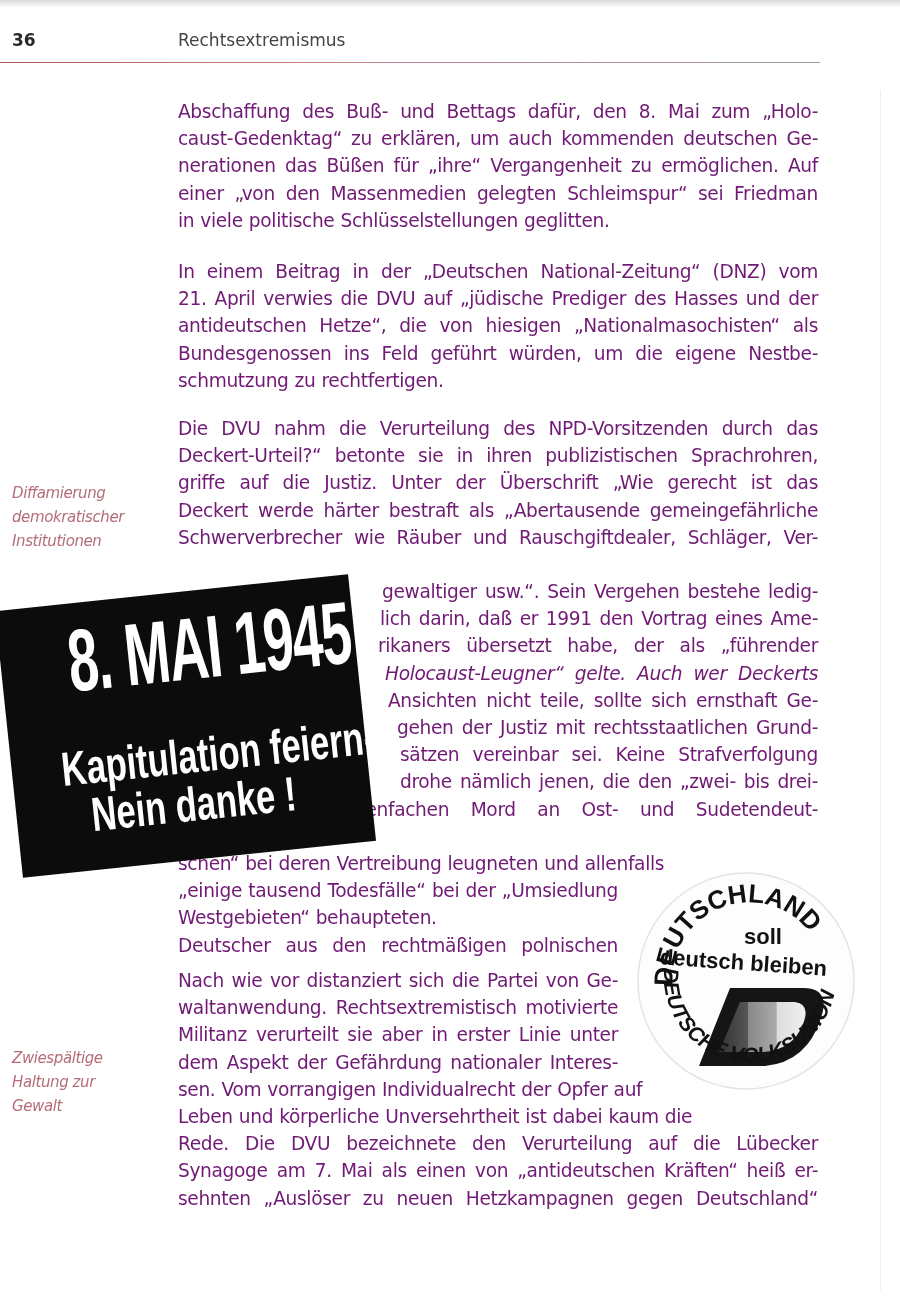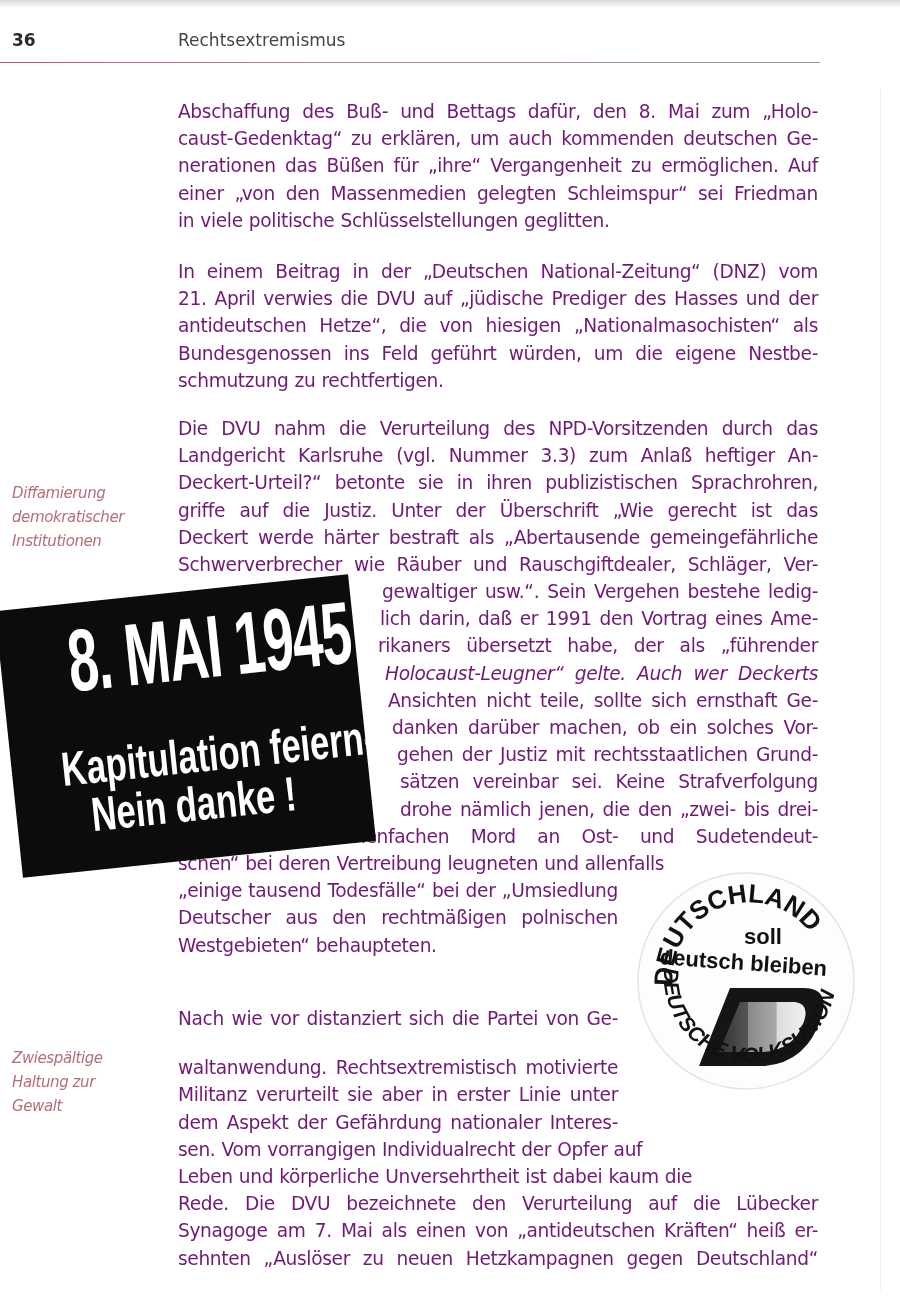--- a/index.html
+++ b/index.html
@@ -100,56 +100,54 @@
 </p>
 
 <div class="margin-note" style="top:469px;">
   <span class="ln">Diffamierung</span>
   <span class="ln">demokratischer</span>
   <span class="ln">Institutionen</span>
 </div>
 
 <p class="para" style="left:178px; top:415px; width:640px;">
   <span class="ln j">Die DVU nahm die Verurteilung des NPD-Vorsitzenden durch das</span>
-  <span class="ln j">Landgericht Karlsruhe (vgl. Nummer 3.3) zum Anlaß heftiger An-</span>
   <span class="ln j">Deckert-Urteil?“ betonte sie in ihren publizistischen Sprachrohren,</span>
   <span class="ln j">griffe auf die Justiz. Unter der Überschrift „Wie gerecht ist das</span>
   <span class="ln j">Deckert werde härter bestraft als „Abertausende gemeingefährliche</span>
   <span class="ln j">Schwerverbrecher wie Räuber und Rauschgiftdealer, Schläger, Ver-</span>
 </p>
 
 <p class="para" style="left:0; top:578px; width:818px;">
   <span class="ln j" style="margin-left:382px;">gewaltiger usw.“. Sein Vergehen bestehe ledig-</span>
   <span class="ln j" style="margin-left:380px;">lich darin, daß er 1991 den Vortrag eines Ame-</span>
   <span class="ln j" style="margin-left:378px;">rikaners übersetzt habe, der als „führender</span>
   <span class="ln j" style="margin-left:385px;font-style:italic;">Holocaust-Leugner“ gelte. Auch wer Deckerts</span>
   <span class="ln j" style="margin-left:388px;">Ansichten nicht teile, sollte sich ernsthaft Ge-</span>
-  <span class="ln j" style="margin-left:392px;">danken darüber machen, ob ein solches Vor-</span>
   <span class="ln j" style="margin-left:397px;">gehen der Justiz mit rechtsstaatlichen Grund-</span>
   <span class="ln j" style="margin-left:400px;">sätzen vereinbar sei. Keine Strafverfolgung</span>
   <span class="ln j" style="margin-left:400px;">drohe nämlich jenen, die den „zwei- bis drei-</span>
   <span class="ln j" style="margin-left:306px;">millionenfachen Mord an Ost- und Sudetendeut-</span>
 </p>
 
 <p class="para" style="left:178px; top:850px; width:470px;">
   <span class="ln">schen“ bei deren Vertreibung leugneten und allenfalls</span>
   <span class="ln j" style="width:440px;">„einige tausend Todesfälle“ bei der „Umsiedlung</span>
+  <span class="ln">Westgebieten“ behaupteten.</span>
   <span class="ln j" style="width:440px;">Deutscher aus den rechtmäßigen polnischen</span>
-  <span class="ln">Westgebieten“ behaupteten.</span>
 </p>
 
 <div class="margin-note" style="top:1034px;">
   <span class="ln">Zwiespältige</span>
   <span class="ln">Haltung zur</span>
   <span class="ln">Gewalt</span>
 </div>
 
-<p class="para" style="left:178px; top:1005px; width:640px;">
+<p class="para" style="left:178px; top:967px; width:640px;">
   <span class="ln j" style="width:440px;">Nach wie vor distanziert sich die Partei von Ge-</span>
-  <span class="ln j" style="width:440px;margin-top:22px;">waltanwendung. Rechtsextremistisch motivierte</span>
+  <span class="ln j" style="width:440px;">waltanwendung. Rechtsextremistisch motivierte</span>
   <span class="ln j" style="width:440px;">Militanz verurteilt sie aber in erster Linie unter</span>
   <span class="ln j" style="width:440px;">dem Aspekt der Gefährdung nationaler Interes-</span>
   <span class="ln">sen. Vom vorrangigen Individualrecht der Opfer auf</span>
   <span class="ln">Leben und körperliche Unversehrtheit ist dabei kaum die</span>
   <span class="ln j">Rede. Die DVU bezeichnete den Verurteilung auf die Lübecker</span>
   <span class="ln j">Synagoge am 7. Mai als einen von „antideutschen Kräften“ heiß er-</span>
   <span class="ln j">sehnten „Auslöser zu neuen Hetzkampagnen gegen Deutschland“</span>
 </p>
 
 <div class="poster">

